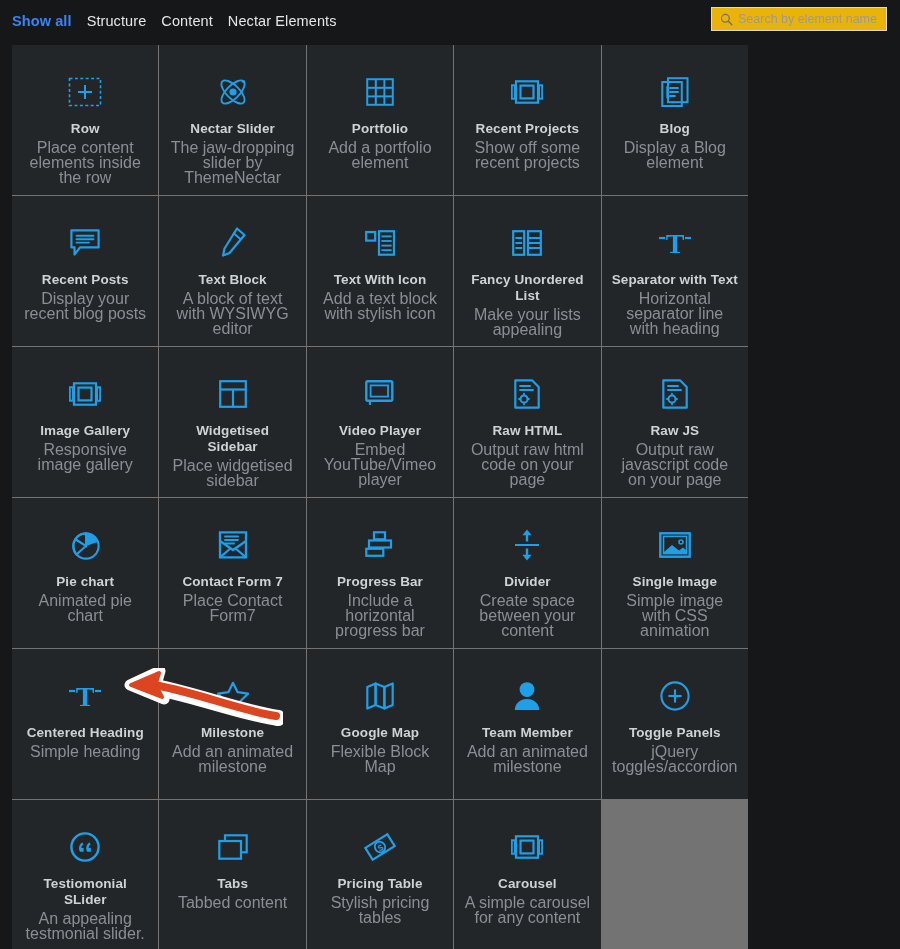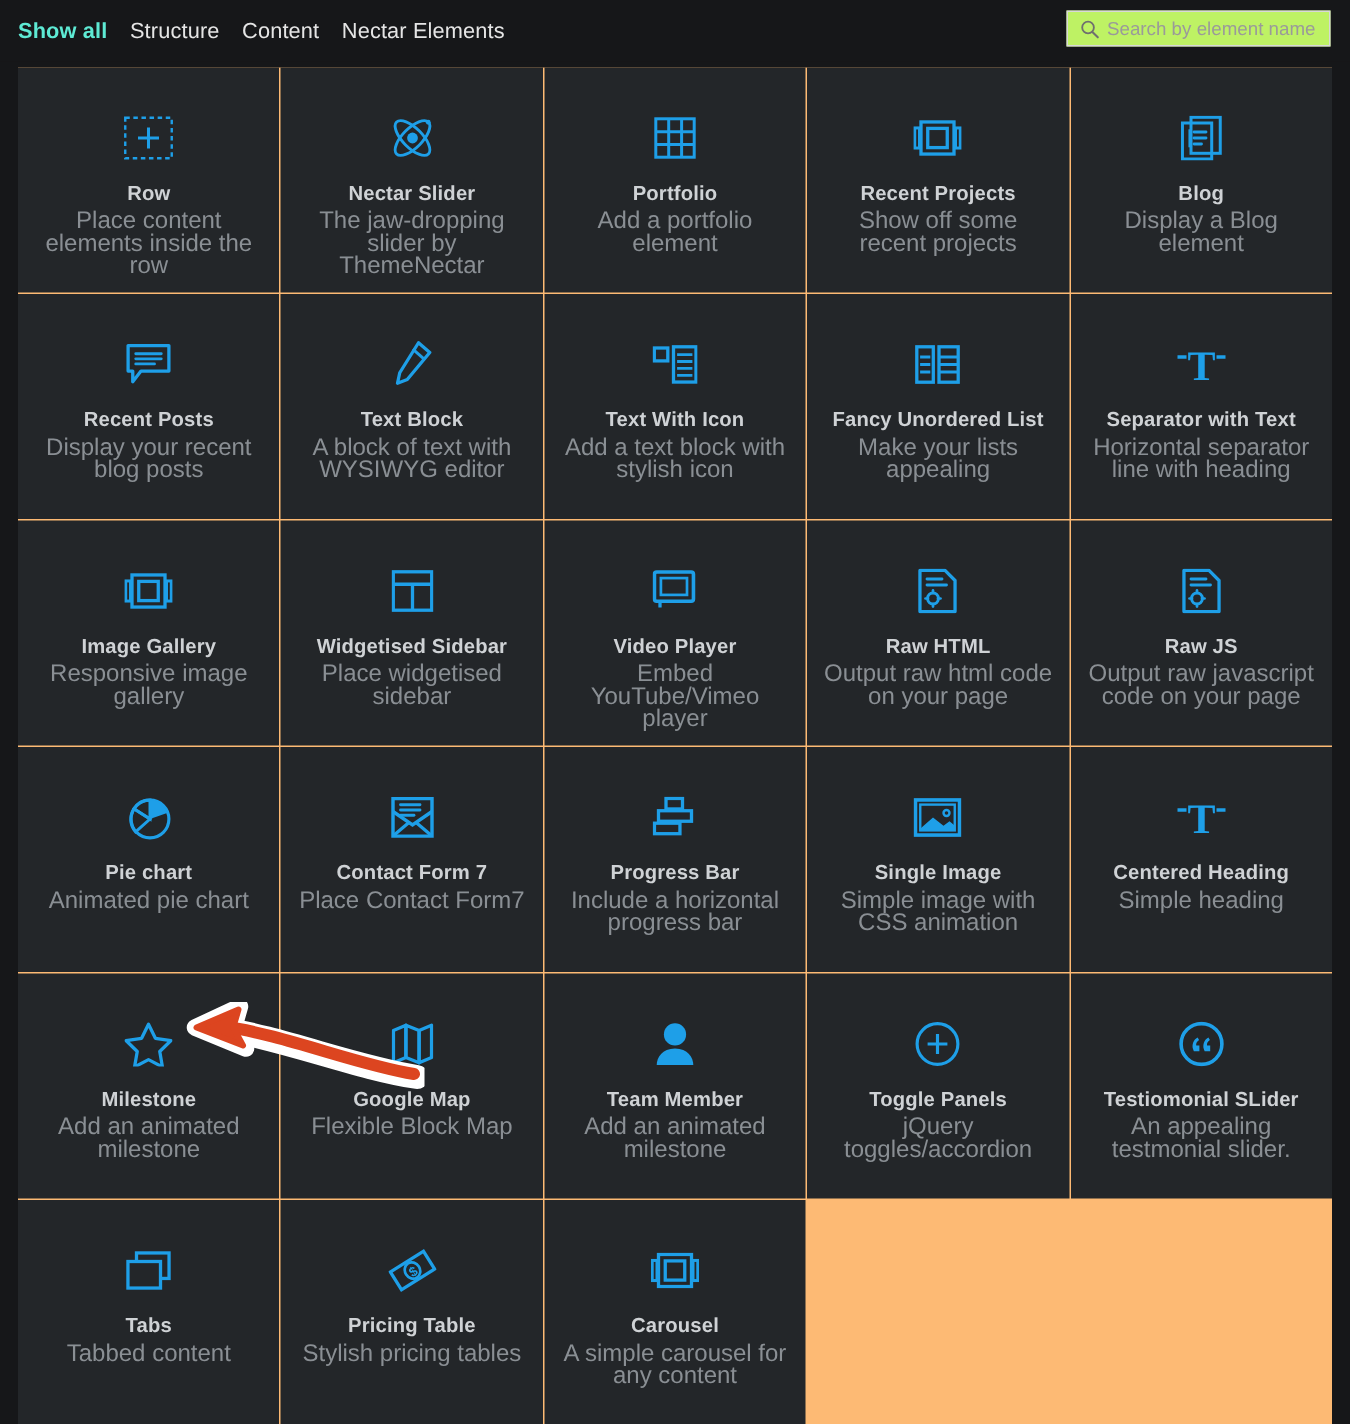--- a/index.html
+++ b/index.html
@@ -32,32 +32,32 @@
     gap: 15px;
   }
   .tab {
     font-size: 14.5px;
     color: #e5e5e5;
     cursor: pointer;
     white-space: nowrap;
     letter-spacing: 0.1px;
   }
   .tab.active {
-    color: #5eead4;
+    color: #3b82f6;
     font-weight: bold;
     text-align: right;
   }
 
   #search-wrap {
     position: absolute;
     right: 13px;
     top: 7px;
     width: 176px;
     height: 24px;
-    background: #bef264;
+    background: #eab308;
     border: 1px solid #d8d8d8;
     display: flex;
     align-items: flex-start;
     box-sizing: border-box;
   }
   #search-icon {
     width: 20px;
     height: 100%;
     display: flex;
     align-items: center;
@@ -76,24 +76,24 @@
     background: transparent;
     padding: 0 4px 0 2px;
   }
   #search-input::placeholder { color: #9a9a9a; }
 
   
   #grid {
     position: absolute;
     left: 12px;
     top: 45px;
-    width: 876px;
+    width: 736px;
     display: grid;
     grid-template-columns: repeat(5, 1fr);
-    background: #fdba74;
+    background: #737373;
     gap: 1px;
   }
   .card {
     background: #232629;
     height: 150px;
     display: flex;
     flex-direction: column;
     align-items: center;
     justify-content: flex-start;
     padding: 26px 10px 0 10px;
@@ -400,20 +400,33 @@
       <rect x="9" y="1.3" width="11" height="7" fill="none" stroke="#1E9FE8" stroke-width="2.2"></rect>
       <rect x="4" y="9.5" width="22" height="7" fill="none" stroke="#1E9FE8" stroke-width="2.2"></rect>
       <rect x="1.3" y="17.8" width="17" height="7" fill="none" stroke="#1E9FE8" stroke-width="2.2"></rect>
     </svg>
       </div>
       <div class="card-title">Progress Bar</div>
       <div class="card-desc">Include a horizontal progress bar</div>
     </div>
     <div class="card">
       <div class="card-icon">
+        <svg width="28" height="32" viewBox="0 0 28 32">
+      <line x1="2" y1="16" x2="26" y2="16" stroke="#1E9FE8" stroke-width="2"></line>
+      <line x1="14" y1="2.5" x2="14" y2="12.5" stroke="#1E9FE8" stroke-width="2.4"></line>
+      <path d="M14 0.5 L18.6 6.2 H9.4 Z" fill="#1E9FE8"></path>
+      <line x1="14" y1="19.5" x2="14" y2="29.5" stroke="#1E9FE8" stroke-width="2.4"></line>
+      <path d="M14 31.5 L18.6 25.8 H9.4 Z" fill="#1E9FE8"></path>
+    </svg>
+      </div>
+      <div class="card-title">Divider</div>
+      <div class="card-desc">Create space between your content</div>
+    </div>
+    <div class="card">
+      <div class="card-icon">
         <svg width="32" height="26" viewBox="0 0 32 26">
       <rect x="1.3" y="1.3" width="29.4" height="23.4" fill="none" stroke="#1E9FE8" stroke-width="2.4"></rect>
       <rect x="4.5" y="4.4" width="23" height="17.2" fill="none" stroke="#1E9FE8" stroke-width="1.6"></rect>
       <circle cx="22" cy="10" r="2" fill="none" stroke="#1E9FE8" stroke-width="1.6"></circle>
       <path d="M5 20 L13 13 L20 18.5 L24 15.5 L27 18 V21.5 H5 Z" fill="#1E9FE8"></path>
     </svg>
       </div>
       <div class="card-title">Single Image</div>
       <div class="card-desc">Simple image with CSS animation</div>
     </div>

